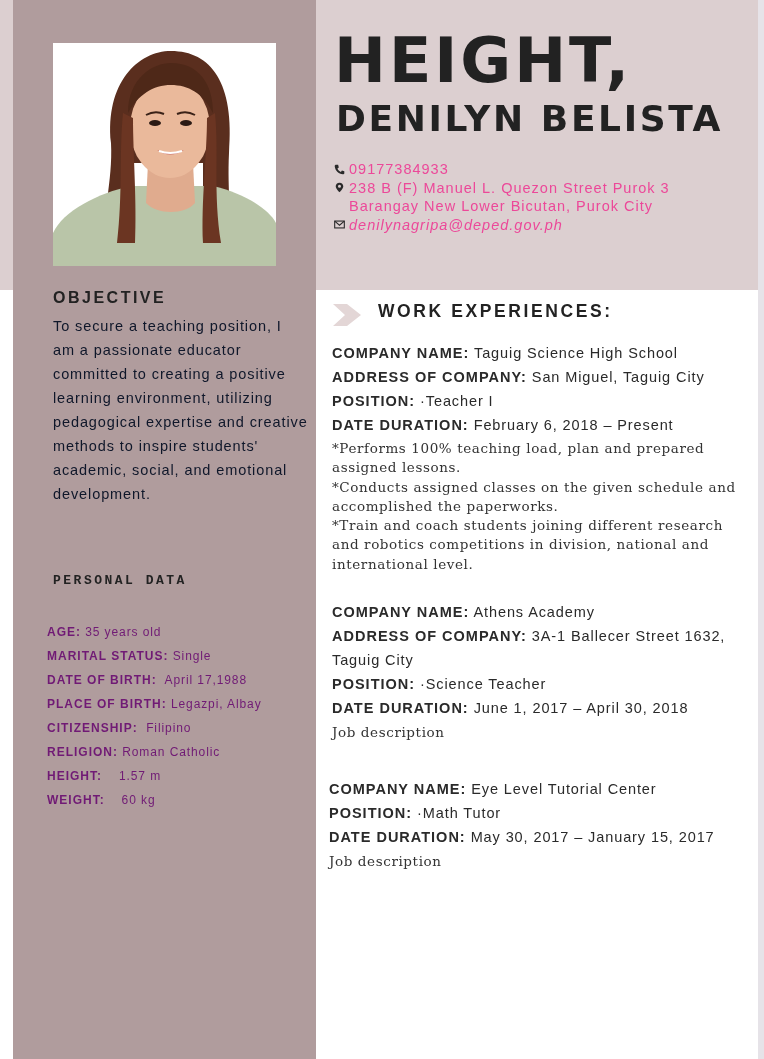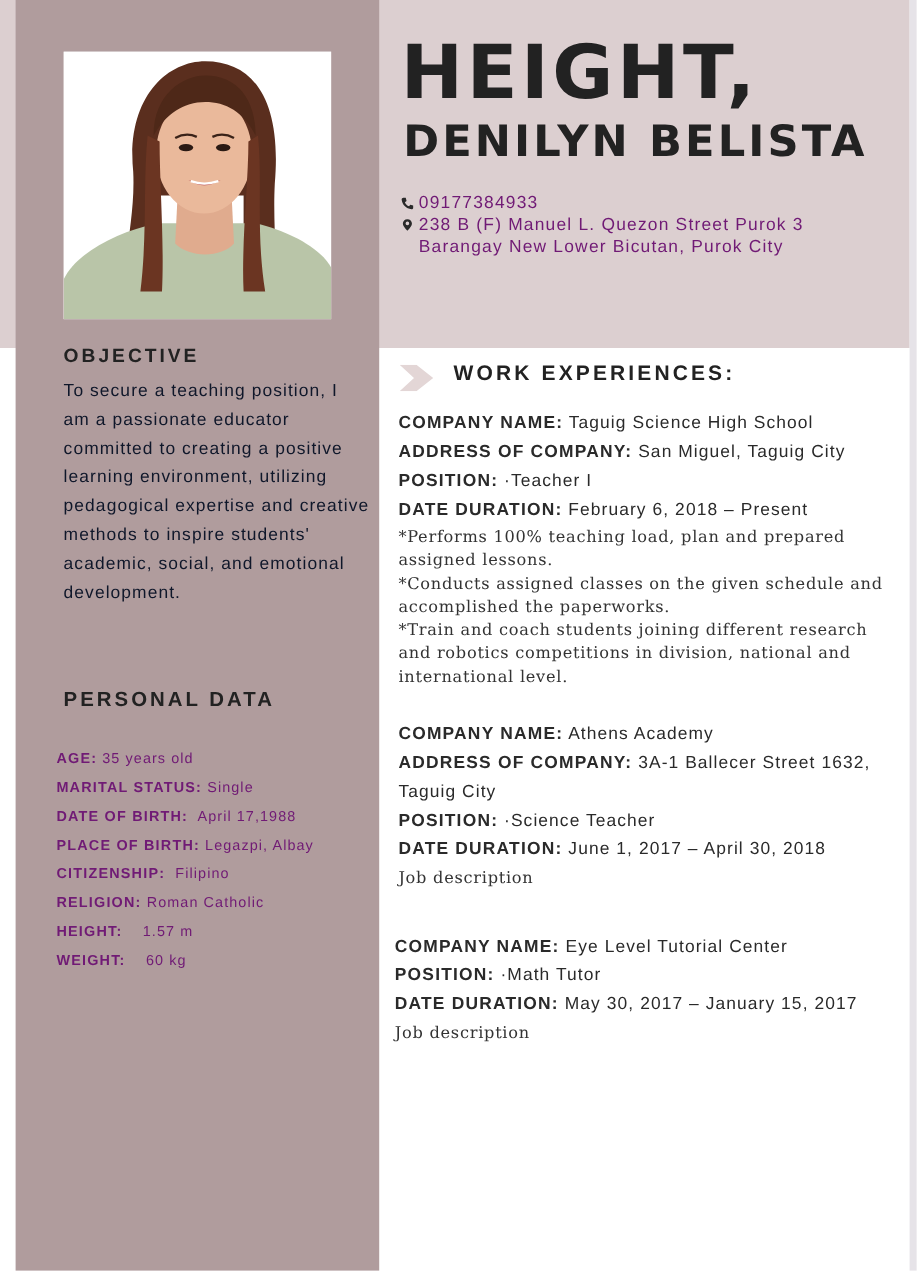--- a/index.html
+++ b/index.html
@@ -9,30 +9,30 @@
     .top-band { position: absolute; left: 0; top: 0; width: 758px; height: 290px; background: #dccfd0; }
     .right-edge { position: absolute; left: 758px; top: 0; width: 6px; height: 1059px; background: #e6e3e8; }
     .sidebar { position: absolute; left: 13px; top: 0; width: 303px; height: 1059px; background: #b09c9d; }
 
     .photo { position: absolute; left: 53px; top: 43px; width: 223px; height: 223px; background: #ffffff; overflow: hidden; }
     .photo svg { display: block; width: 100%; height: 100%; }
 
     .name-last { position: absolute; left: 334px; top: 26px; font-family: "DejaVu Sans", sans-serif; font-weight: bold; font-size: 62px; letter-spacing: 3px; color: #222222; line-height: 70px; }
     .name-first { position: absolute; left: 336px; top: 96px; font-family: "DejaVu Sans", sans-serif; font-weight: bold; font-size: 36px; letter-spacing: 2.6px; color: #222222; line-height: 46px; }
 
-    .contact { position: absolute; left: 334px; top: 160px; font-size: 14.5px; letter-spacing: 1px; color: #701a75; line-height: 18.5px; }
+    .contact { position: absolute; left: 334px; top: 160px; font-size: 14.5px; letter-spacing: 1px; color: #ec4899; line-height: 18.5px; }
     .contact-row { display: flex; align-items: flex-start; }
     .contact-row .ic { width: 15px; flex: 0 0 15px; height: 18px; display: flex; align-items: center; justify-content: flex-start; }
     .contact-row .ic svg { width: 11px; height: 11px; }
     .contact-email { font-style: italic; }
 
     .section-h { position: absolute; font-weight: bold; letter-spacing: 2.5px; color: #222222; }
     .obj-h { left: 53px; top: 289px; font-size: 16px; }
     .obj-text { position: absolute; left: 53px; top: 314px; width: 255px; font-size: 14.5px; line-height: 24px; letter-spacing: 0.9px; color: #0f172a; }
-    .pd-h { left: 53px; top: 573px; font-size: 17px; }
+    .pd-h { left: 53px; top: 573px; font-size: 13px; font-family: Liberation Mono, monospace; }
     .pd-list { position: absolute; left: 47px; top: 620px; font-size: 12px; line-height: 24px; letter-spacing: 0.9px; color: #701a75; white-space: nowrap; }
     .pd-list b { font-weight: bold; letter-spacing: 1px; }
 
     .chevron { position: absolute; left: 333px; top: 304px; width: 28px; height: 22px; }
     .we-h { left: 378px; top: 301px; font-size: 17.5px; letter-spacing: 2.6px; }
 
     .job { position: absolute; font-size: 14.5px; line-height: 24px; letter-spacing: 0.9px; color: #2a2a2a; }
     .job b { font-weight: bold; letter-spacing: 1px; }
     .job .desc { font-family: "DejaVu Serif", serif; font-size: 13.5px; line-height: 19.3px; letter-spacing: 0.6px; color: #333333; }
     .job1 { left: 332px; top: 341px; width: 420px; }
@@ -89,20 +89,29 @@
     <span class="ic">
       <svg viewBox="0 0 16 16">
           <path d="M8 1 C4.7 1 2.5 3.4 2.5 6.3 C2.5 10 8 15 8 15 C8 15 13.5 10 13.5 6.3 C13.5 3.4 11.3 1 8 1 Z M8 8.3 A2.2 2.2 0 1 1 8 3.9 A2.2 2.2 0 1 1 8 8.3 Z" fill="#2a2a2a" fill-rule="evenodd"></path>
         </svg>
     </span>
     <span>
       <span style="display:block">238 B (F) Manuel L. Quezon Street Purok 3</span>
       <span style="display:block">Barangay New Lower Bicutan, Purok City</span>
     </span>
   </div>
+  <div class="contact-row">
+    <span class="ic">
+      <svg viewBox="0 0 16 16">
+          <rect x="1" y="3" width="14" height="10" fill="none" stroke="#2a2a2a" stroke-width="1.6"></rect>
+          <path d="M1 3 L8 9 L15 3" fill="none" stroke="#2a2a2a" stroke-width="1.6"></path>
+        </svg>
+    </span>
+    <span class="contact-email">denilynagripa@deped.gov.ph</span>
+  </div>
 </div>
 
 <div class="section-h obj-h">OBJECTIVE</div>
 <div class="obj-text">To secure a teaching position, I am a passionate educator committed to creating a positive learning environment, utilizing pedagogical expertise and creative methods to inspire students' academic, social, and emotional development.</div>
 
 <div class="section-h pd-h">PERSONAL DATA</div>
 <div class="pd-list">
   <div><b>AGE:</b><span style="white-space:pre"> 35 years old</span></div>
   <div><b>MARITAL STATUS:</b><span style="white-space:pre"> Single</span></div>
   <div><b>DATE OF BIRTH:</b><span style="white-space:pre">  April 17,1988</span></div>

